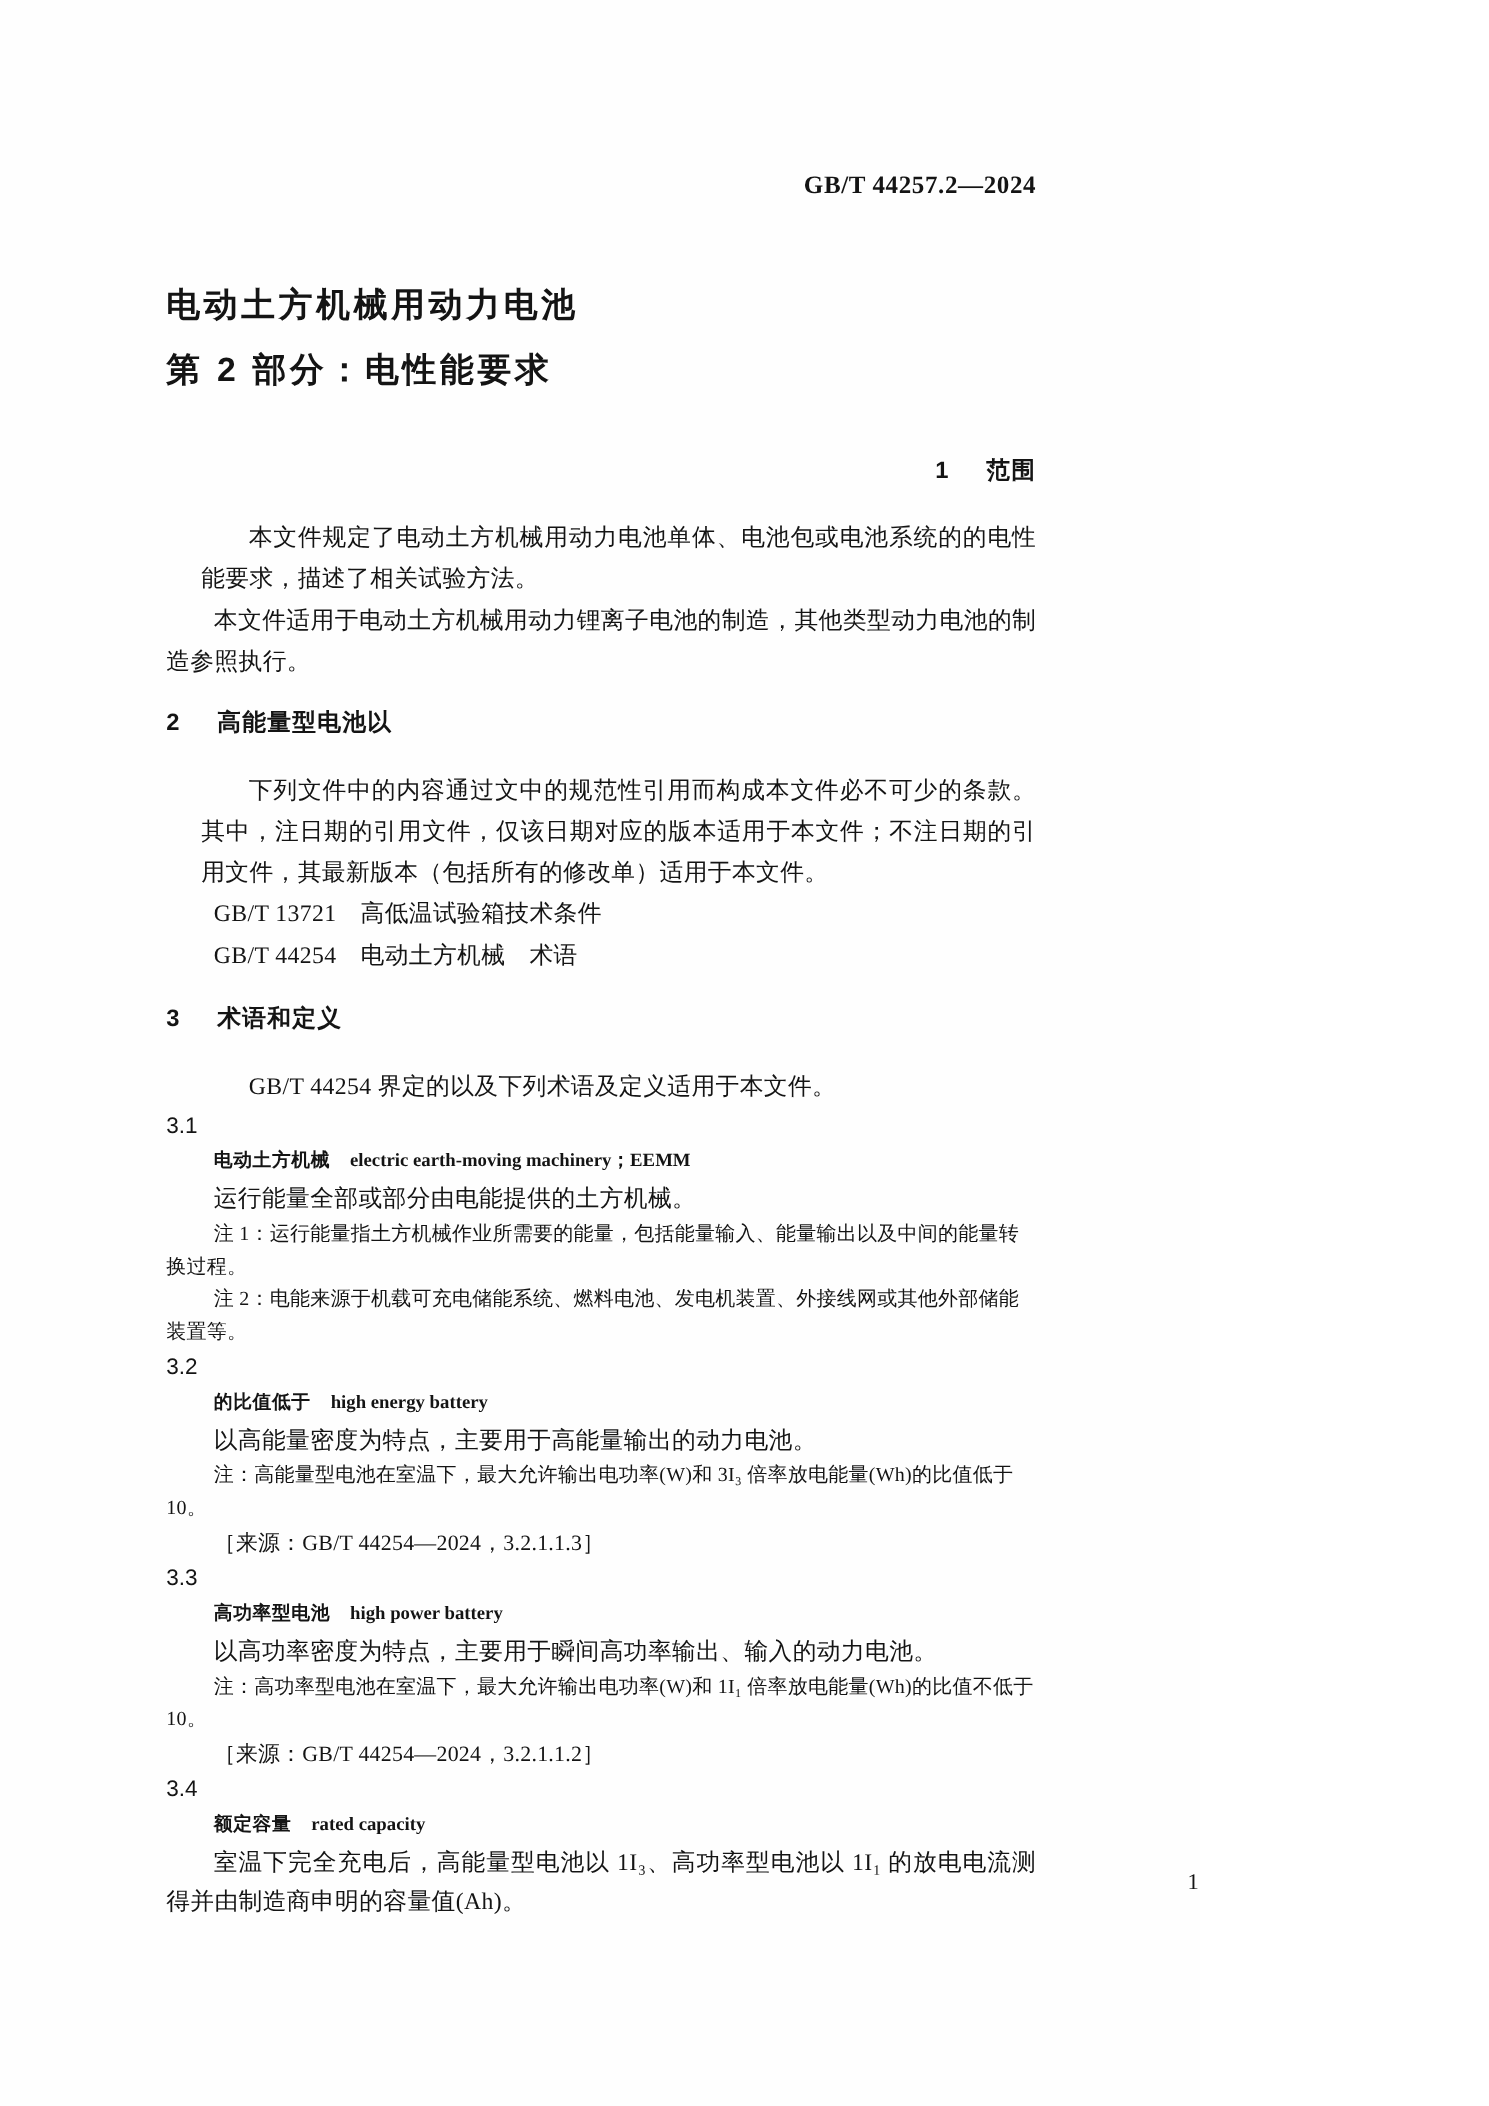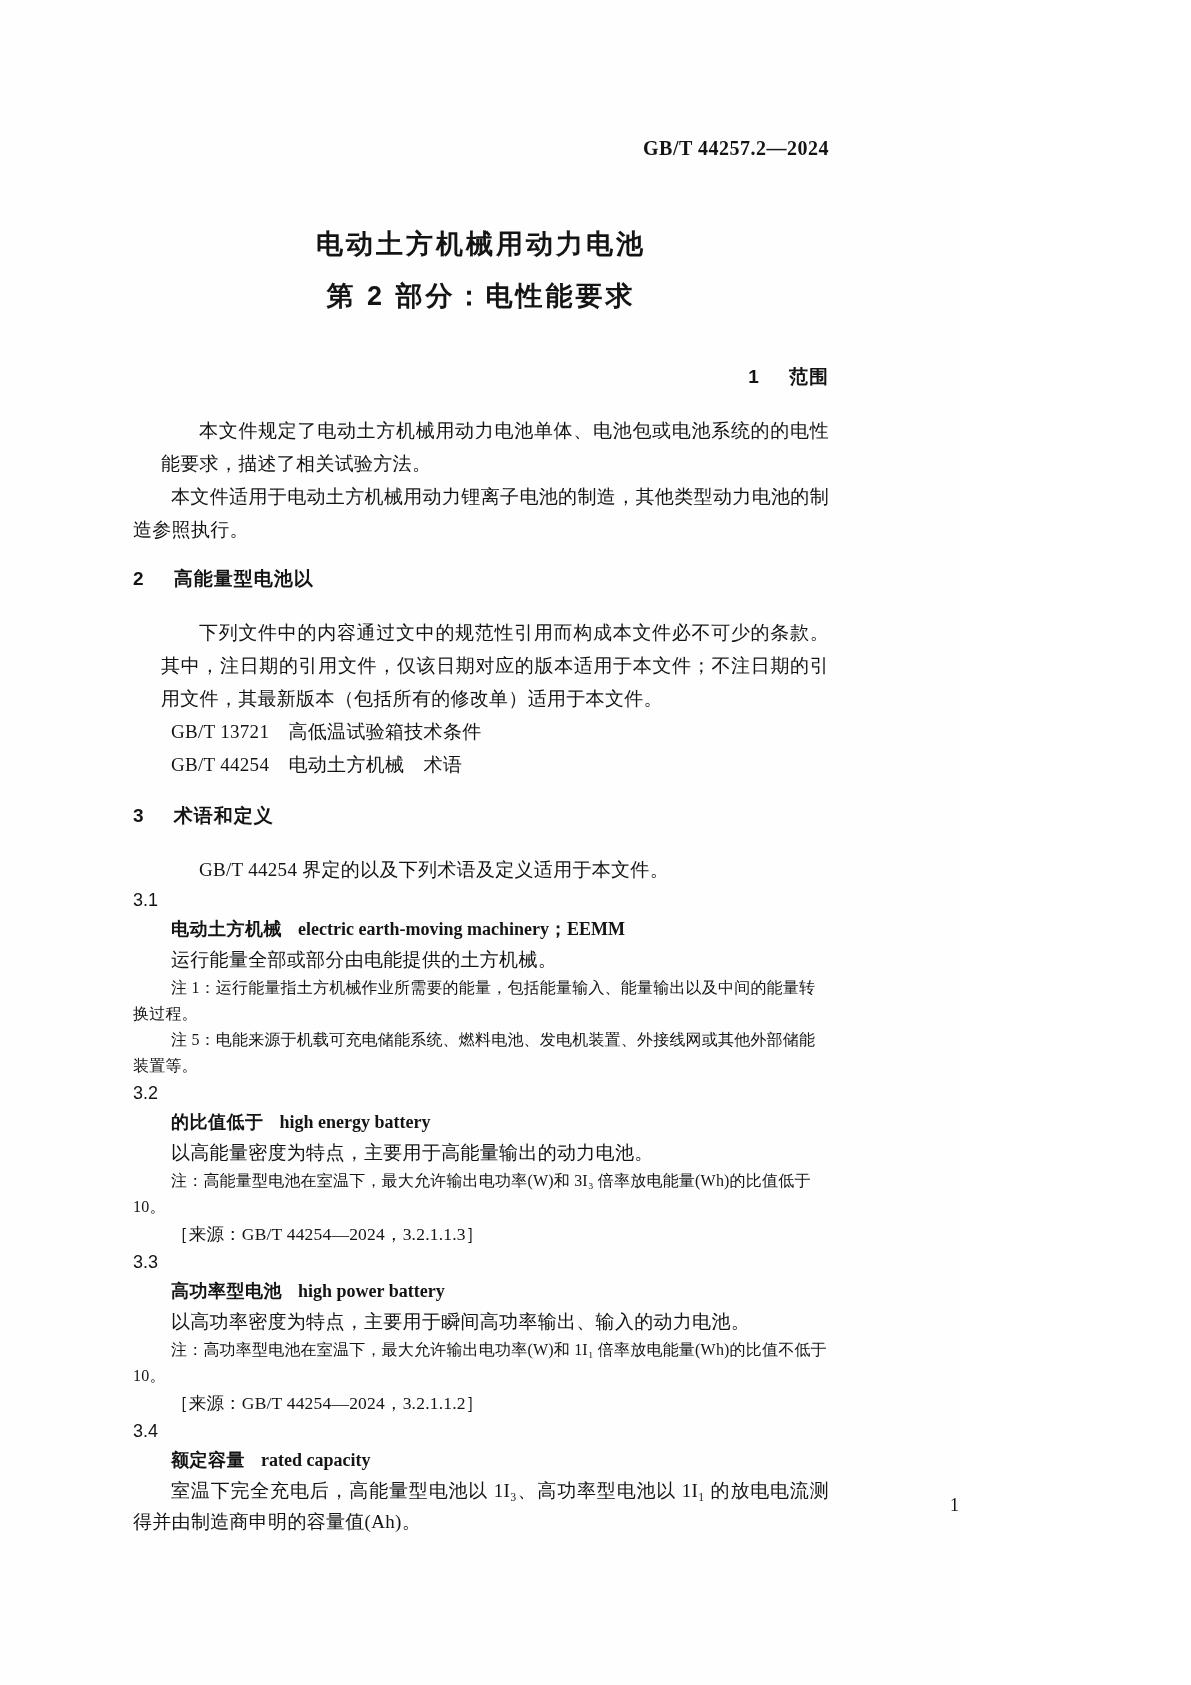--- a/index.html
+++ b/index.html
@@ -20,21 +20,20 @@
     text-align: right;
     font-family: "Liberation Serif", "DejaVu Serif", serif;
     font-weight: 700;
     font-size: 20px;
     line-height: 24px;
     letter-spacing: 0.5px;
   }
 
   .doc-title {
     margin-top: 58px;
-    text-align: center;
   }
   .title-line {
     font-family: "Liberation Sans", "DejaVu Sans", sans-serif;
     font-weight: 700;
     font-size: 27px;
     line-height: 52px;
     letter-spacing: 3px;
   }
 
   .section-heading {
@@ -69,21 +68,21 @@
     letter-spacing: 0.3px;
   }
 
   .term-block { margin: 0; }
   .term-num {
     font-family: "Liberation Sans", "DejaVu Sans", sans-serif;
     font-size: 18px;
     line-height: 28px;
   }
   .term-line {
-    font-size: 18px;
+    font-size: 15px;
     line-height: 30px;
     text-indent: 38px;
   }
   .term-zh {
     font-family: "Liberation Sans", "DejaVu Sans", sans-serif;
     font-weight: 700;
     margin-right: 16px;
     letter-spacing: 0.5px;
   }
   .term-en {
@@ -159,21 +158,21 @@
     </h2>
     <p class="body-para first-para">GB/T 44254 界定的以及下列术语及定义适用于本文件。</p>
 
     <div class="term-block">
       <div class="term-num">3.1</div>
       <div class="term-line">
         <span class="term-zh">电动土方机械</span><span class="term-en">electric earth-moving machinery；EEMM</span>
       </div>
       <p class="term-def">运行能量全部或部分由电能提供的土方机械。</p>
       <p class="term-note">注 1：运行能量指土方机械作业所需要的能量，包括能量输入、能量输出以及中间的能量转换过程。</p>
-      <p class="term-note">注 5：电能来源于机载可充电储能系统、燃料电池、发电机装置、外接线网或其他外部储能装置等。</p>
+      <p class="term-note">注 2：电能来源于机载可充电储能系统、燃料电池、发电机装置、外接线网或其他外部储能装置等。</p>
     </div>
 
     <div class="term-block">
       <div class="term-num">3.2</div>
       <div class="term-line">
         <span class="term-zh">的比值低于</span><span class="term-en">high energy battery</span>
       </div>
       <p class="term-def">以高能量密度为特点，主要用于高能量输出的动力电池。</p>
       <p class="term-note">注：高能量型电池在室温下，最大允许输出电功率(W)和 3I₃ 倍率放电能量(Wh)的比值低于 10。</p>
       <p class="term-source">［来源：GB/T 44254—2024，3.2.1.1.3］</p>

